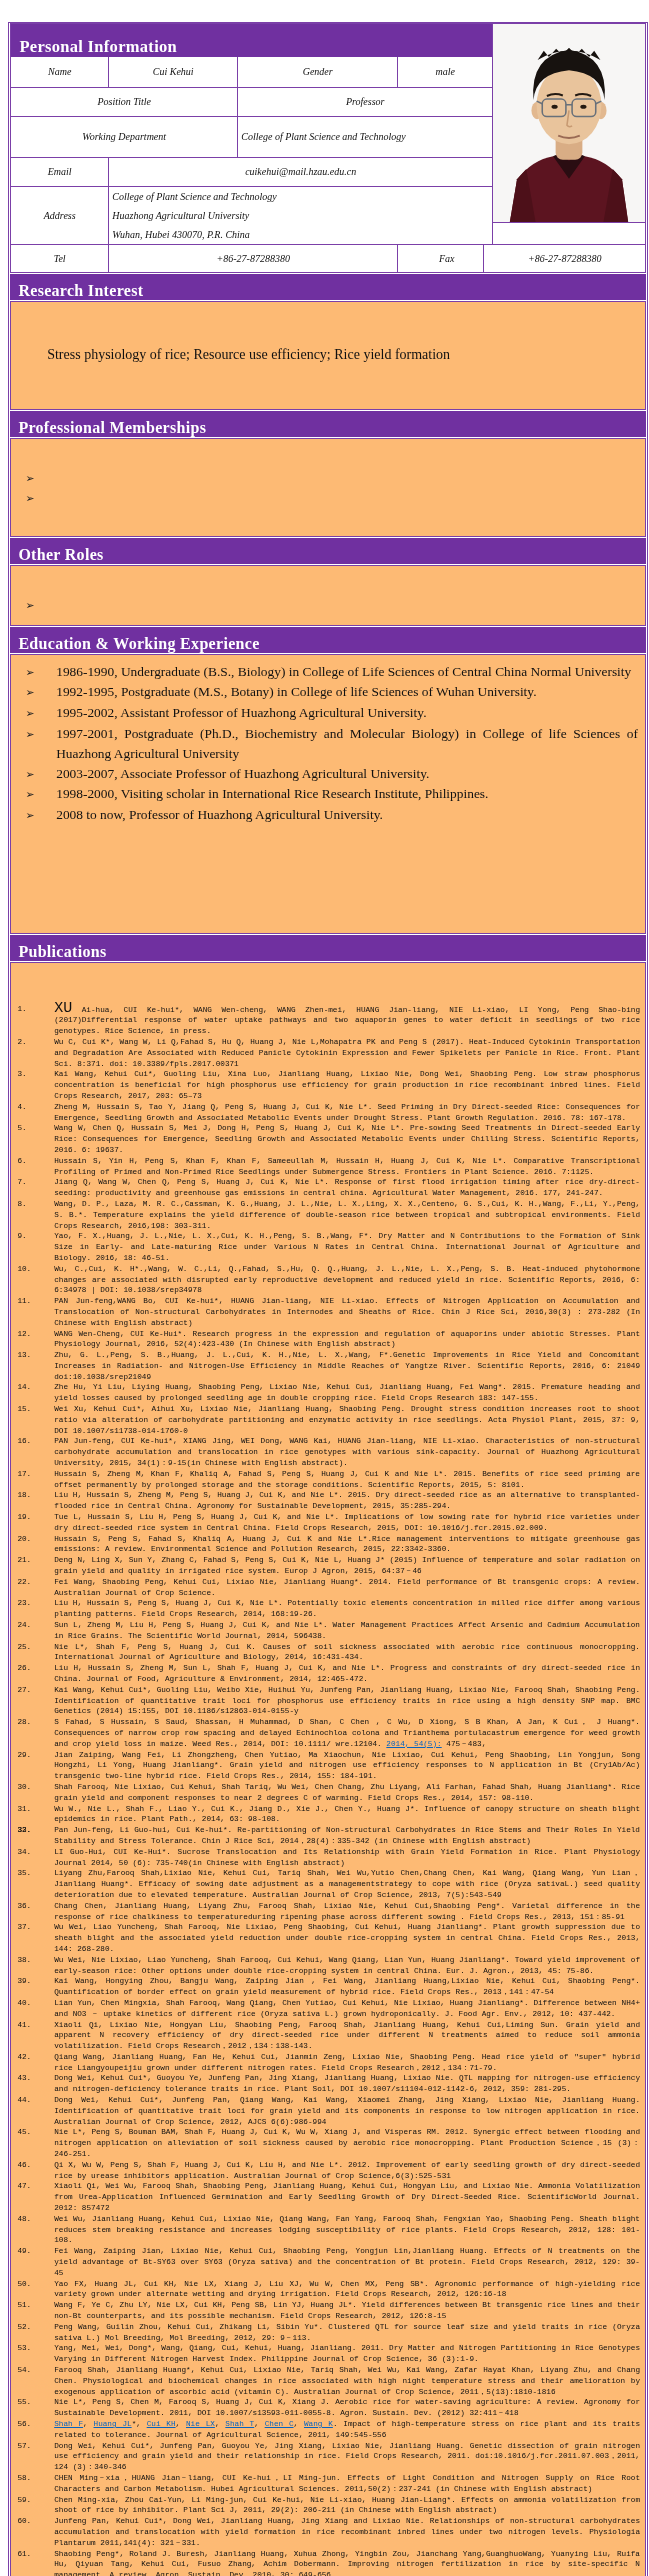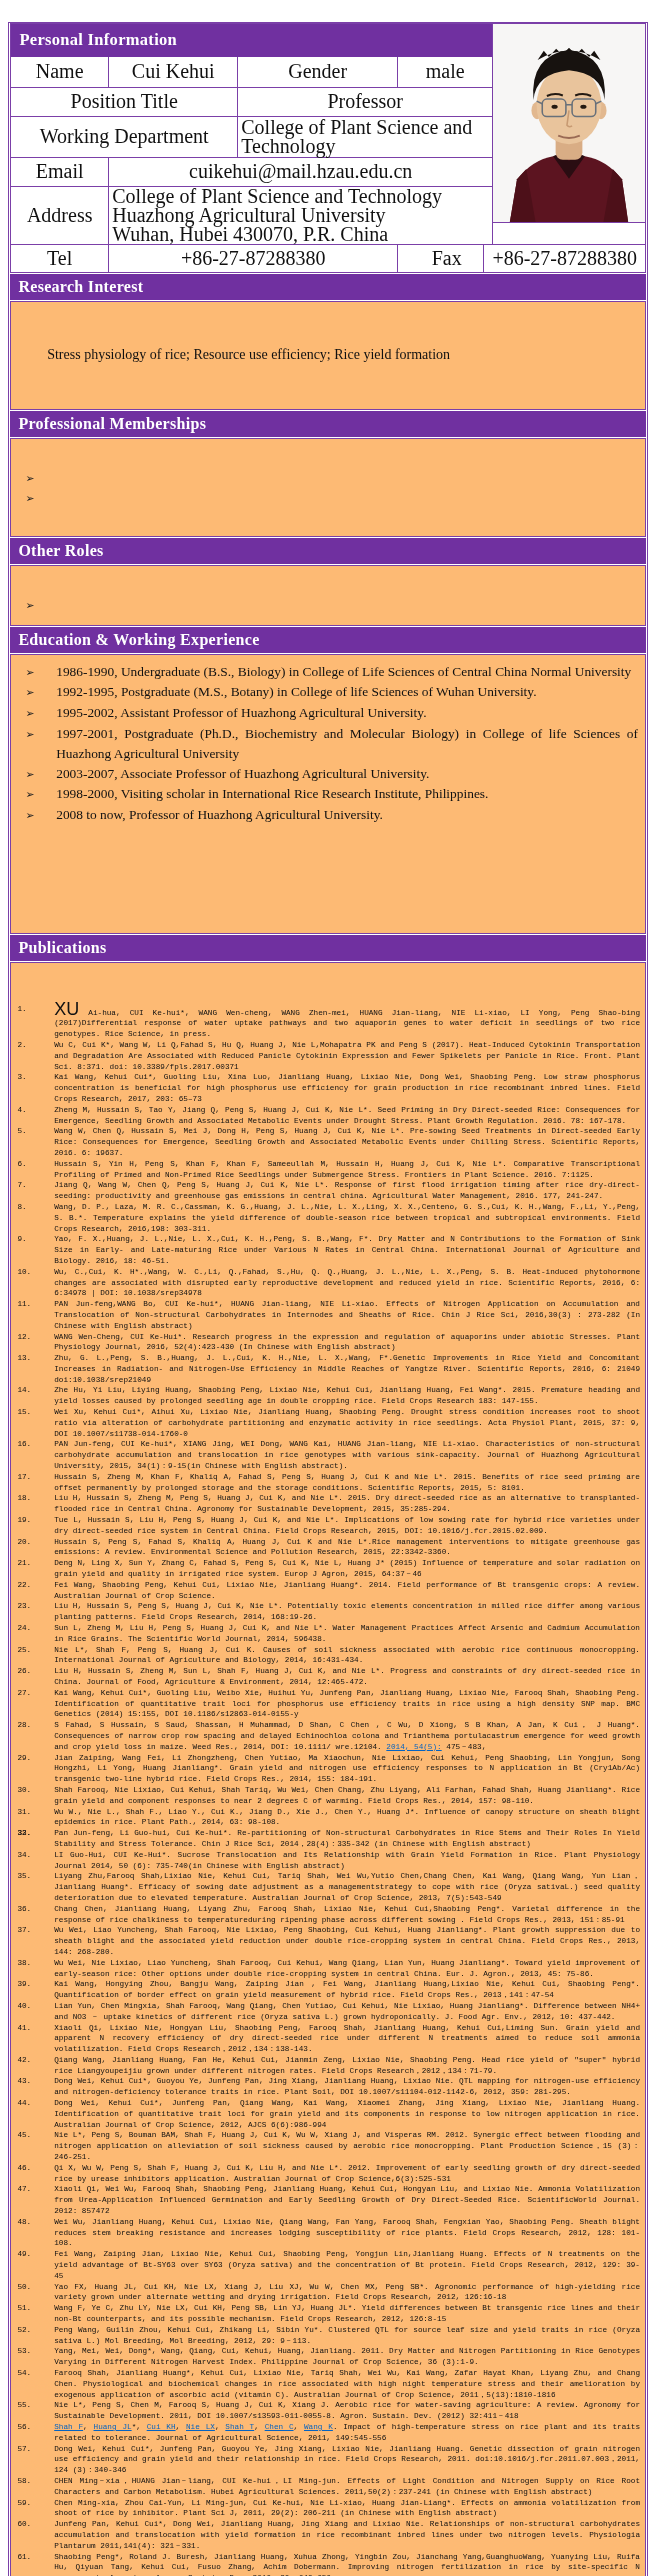--- a/index.html
+++ b/index.html
@@ -3,37 +3,37 @@
 <meta charset="utf-8">
 <style>
   :root { --purple:#7030A0; --border:#7B3FA8; --link:#0563C1; }
   * { box-sizing:border-box; margin:0; padding:0; }
   html,body { background:#fff; }
   body { width:649px; font-family:"Liberation Serif", serif; color:#111; }
   .page { position:relative; width:649px; height:3246px; overflow:hidden; background:#fff; }
   .doc { position:absolute; left:8.2px; top:21.6px; width:640px; border:1px solid var(--border); padding:0 1px 1px 1px; background:#fff; }
 
   .sec-header { background:var(--purple); color:#fff; font-weight:bold; font-size:16px; height:26px;
-                display:flex; align-items:center; padding-left:8.2px; margin-top:1px;
+                display:flex; align-items:flex-end; padding-left:8.2px; margin-top:1px;
                 font-family:"Liberation Serif", serif; letter-spacing:0.3px; }
 
   .box { border:1px solid var(--border); margin-top:1px; background:#fdba74; }
 
   
   .personal { border:1px solid var(--border); margin-top:0; }
   .p-top { display:flex; }
   .p-left { width:481px; }
   .p-right { flex:1; border-left:1px solid var(--border); display:flex; flex-direction:column; }
   .photo { height:199px; border-bottom:1px solid var(--border); background:#fff; }
   .photo svg { width:100%; height:100%; display:block; }
   .photo-gap { flex:1; background:#fff; }
   .h-personal { height:33px; margin-top:0; font-size:16.5px; }
   .p-row { display:flex; border-top:1px solid var(--border); }
   .p-row.first { border-top:none; }
-  .cell { display:flex; align-items:center; justify-content:center; font-size:20px; text-align:center; }
+  .cell { display:flex; align-items:center; justify-content:center; font-size:10px; text-align:center;font-style:italic; }
   .cell + .cell { border-left:1px solid var(--border); }
   .w-label { width:97px; }
   .w-nameval { width:129px; }
   .w-gender { width:160px; }
   .w-genderval { flex:1; }
   .w-poslabel { width:226px; }
   .w-posval { flex:1; }
   .h-name { height:30px; } .h-pos { height:29px; } .h-dept { height:41px; }
   .h-email { height:29px; } .h-addr { height:58px; }
   .left-val { justify-content:flex-start; text-align:left; padding-left:3.1px; line-height:19px; }
@@ -50,21 +50,21 @@
   ul.bullets { list-style:none; }
   .b-li { position:relative; min-height:20.6px; line-height:20px; padding:0 7.2px 0 45px; font-size:13.4px; text-align:justify; }
   .b-li .arrow { position:absolute; left:14.4px; top:0; font-size:10.8px; color:#222; }
 
   
   .pub-box { padding:41px 5.2px 31px 0; }
   ol.pubs { list-style:none; }
   .pub { position:relative; padding-left:43px; font-family:"Liberation Mono", monospace;
          font-size:7.7px; line-height:10.8px; text-align:justify; }
   .pub-num { position:absolute; left:6.2px; top:0; }
-  .pub-big { font-family:Liberation Sans, sans-serif; font-size:18px; }
+  .pub-big { font-family:Liberation Mono, monospace; font-size:15px; }
   .pub-link { color:var(--link); text-decoration:underline;margin-top:32px; }
 </style>
 </head>
 <body>
 
 <div class="page">
   <div class="doc">
 
     <section class="personal">
       <div class="p-top">

